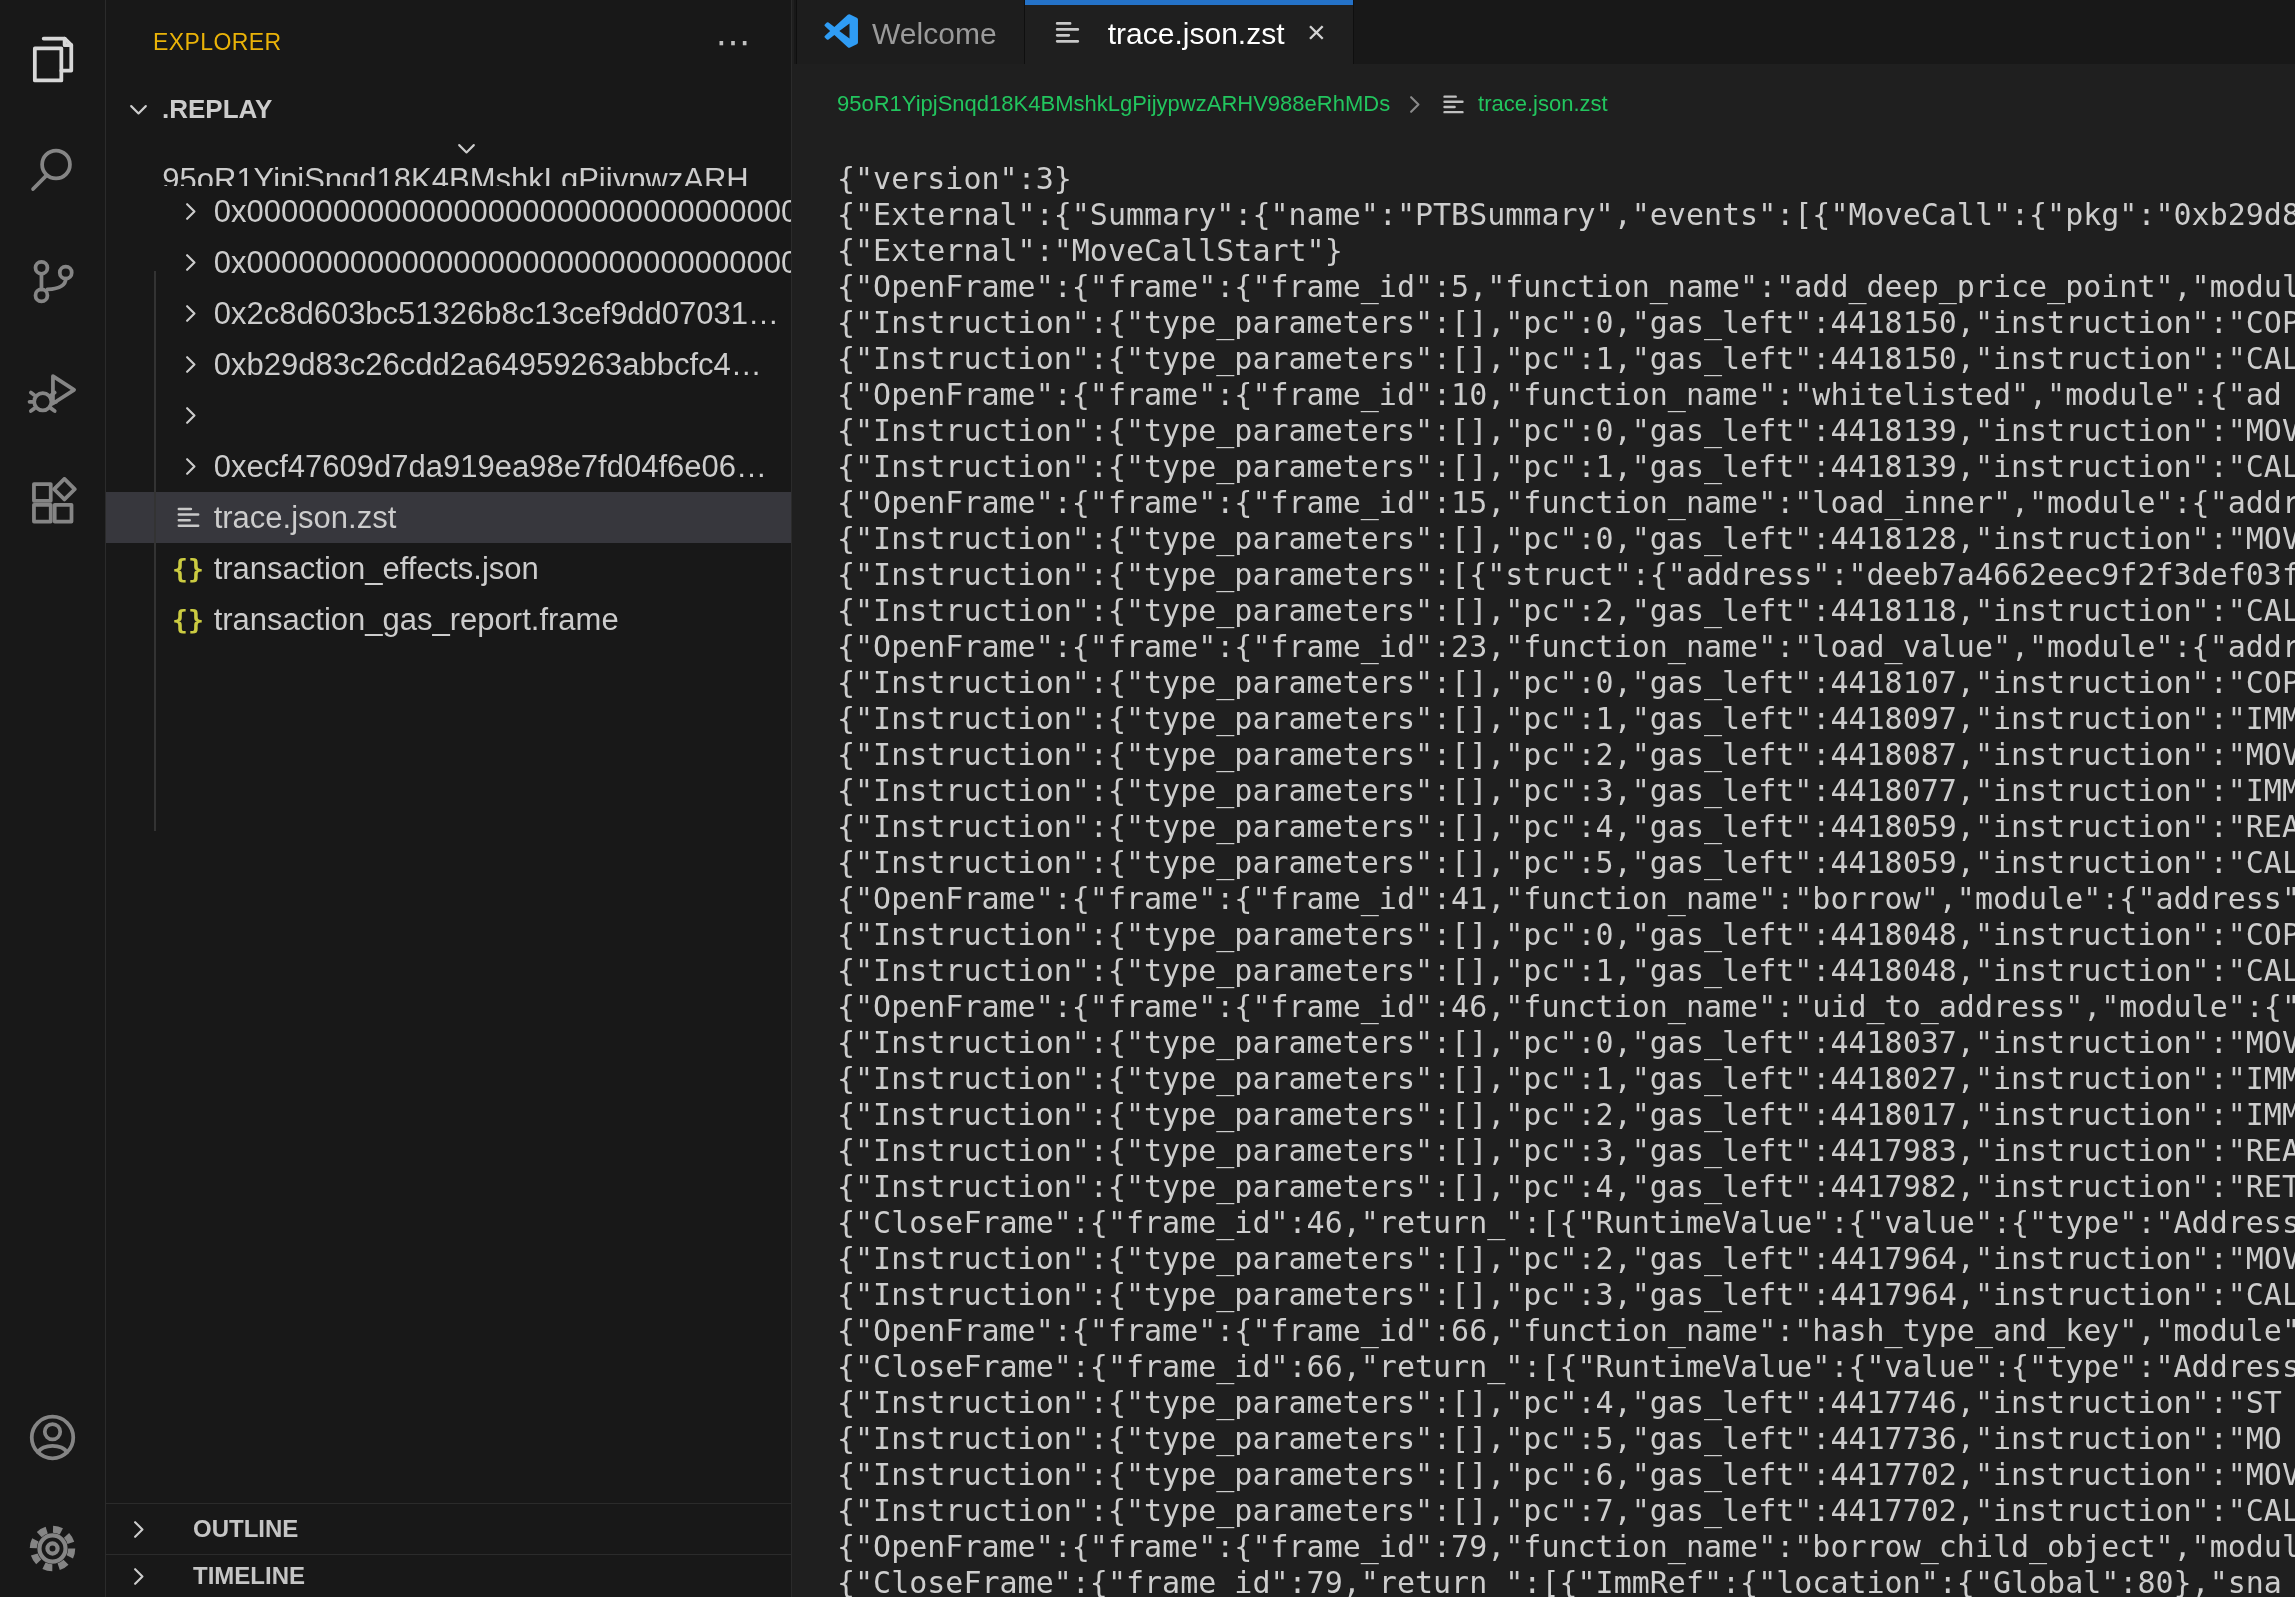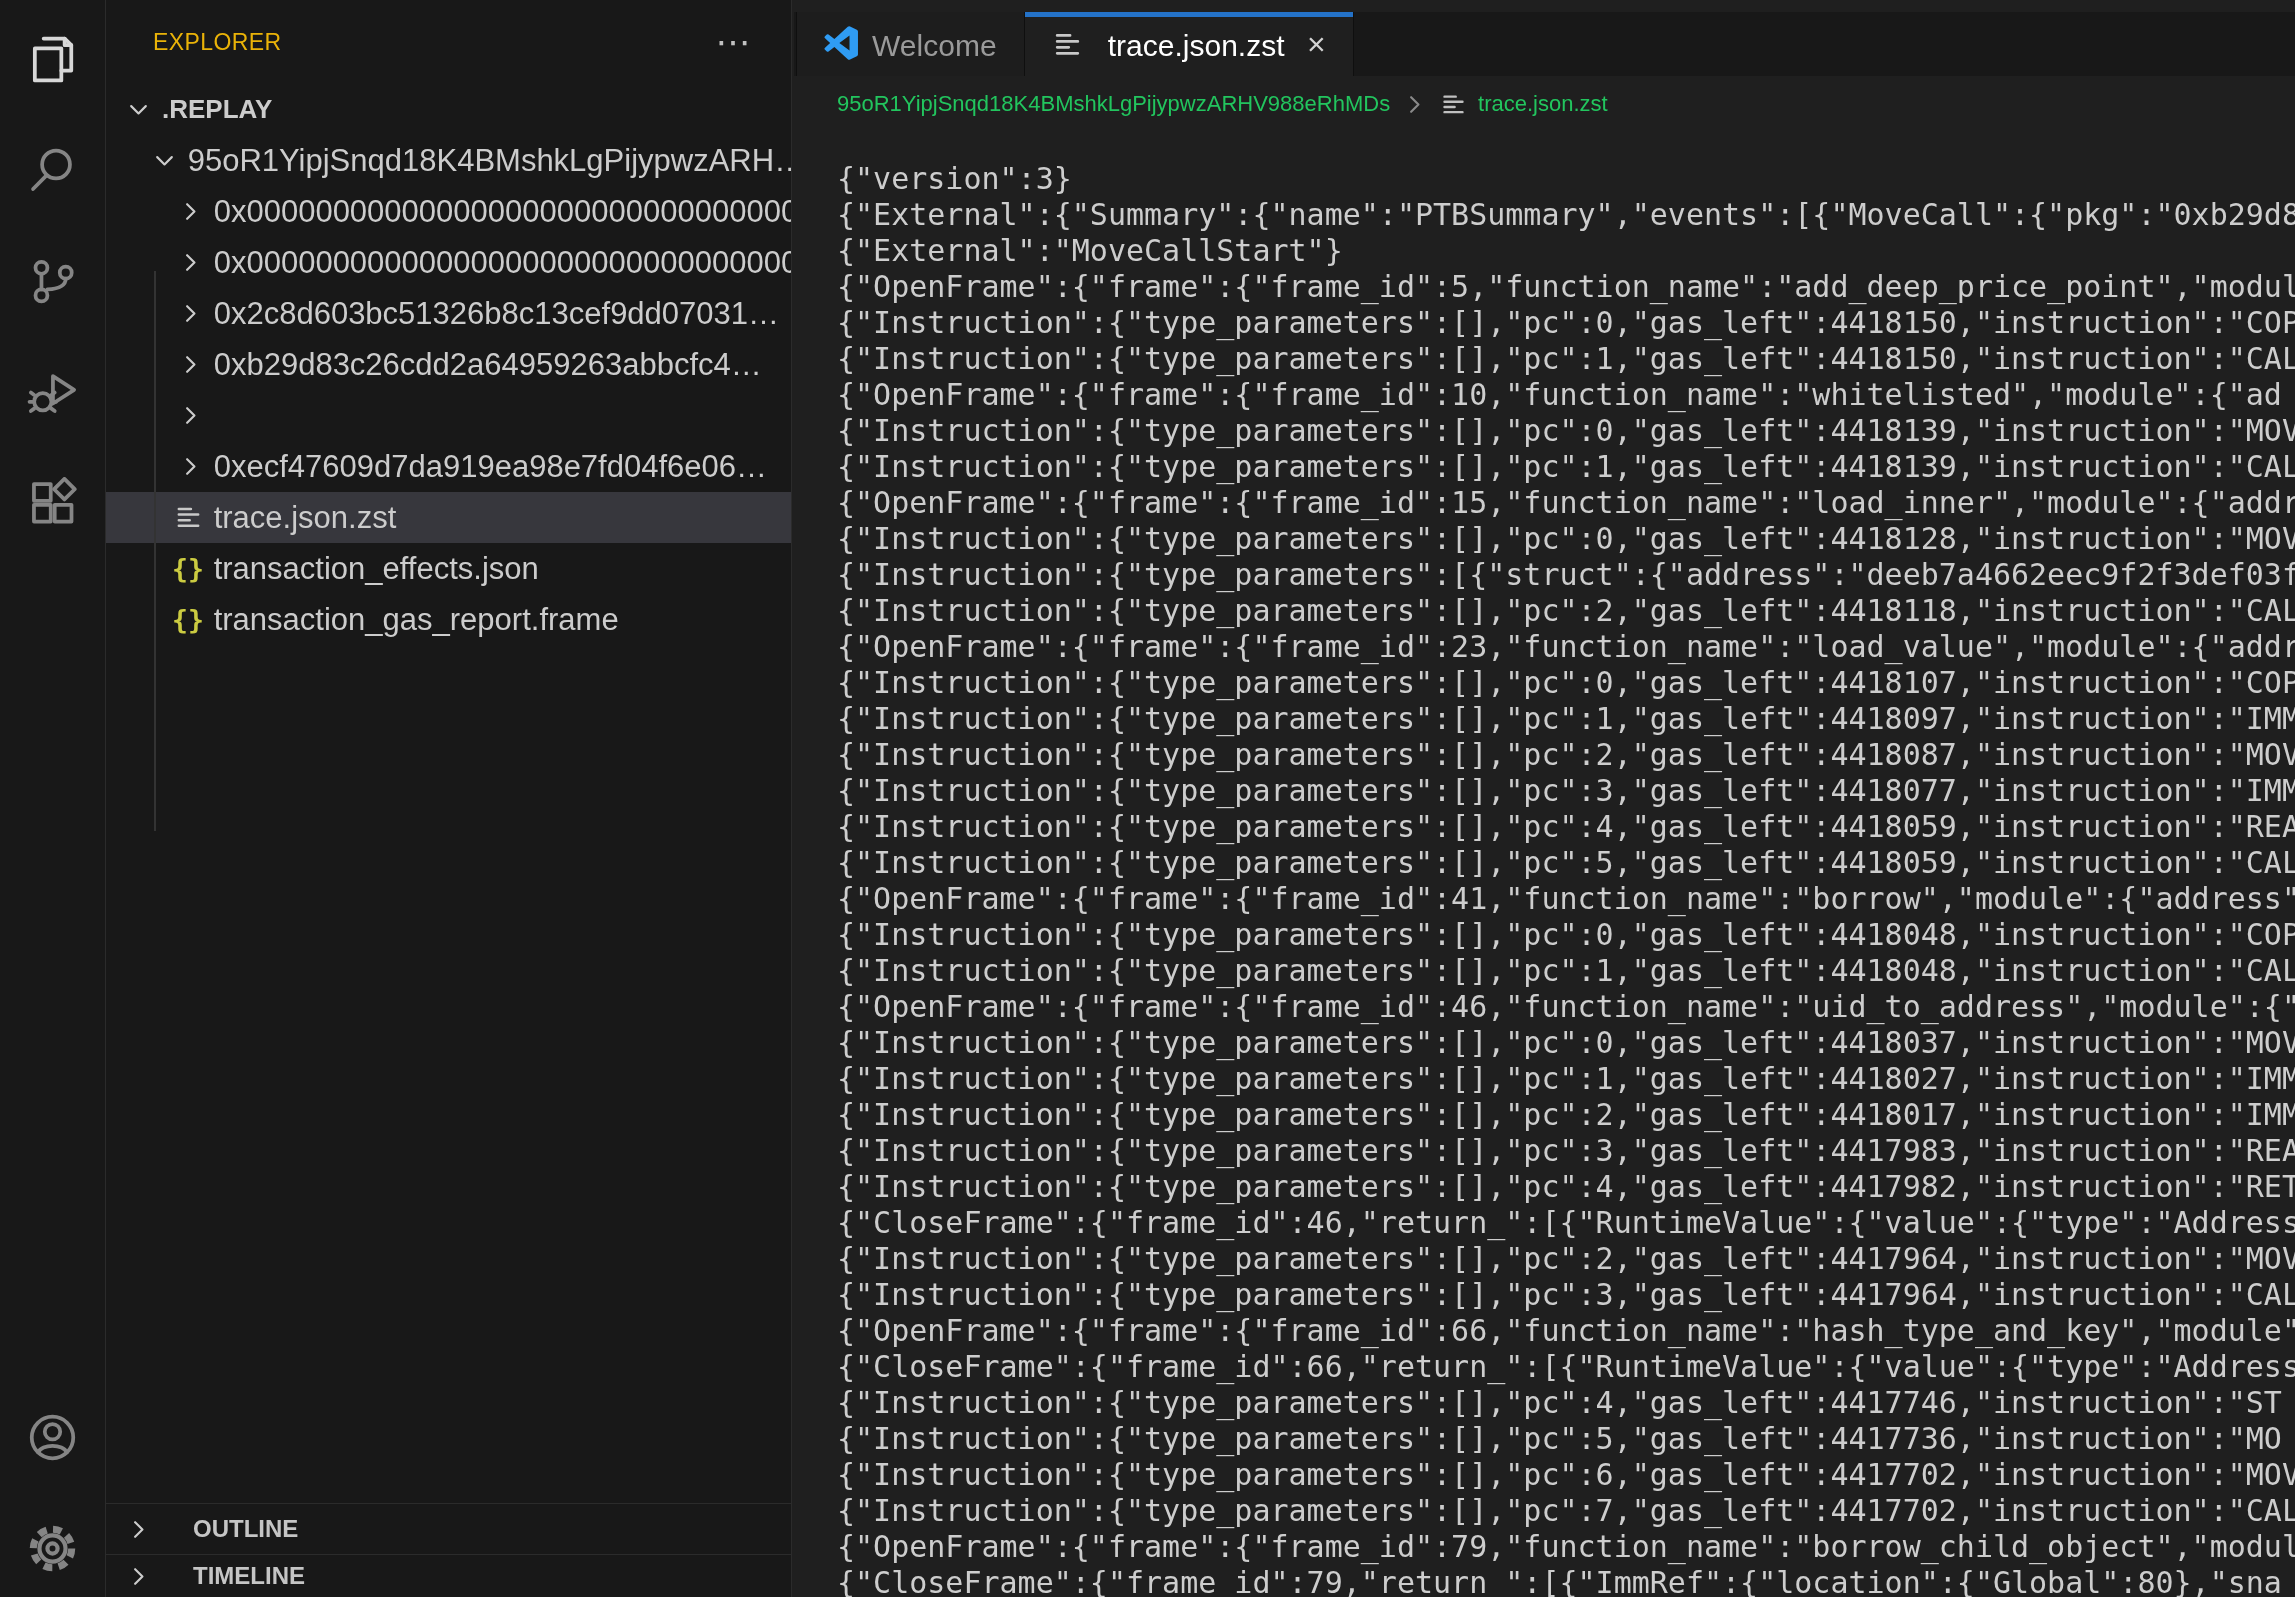--- a/index.html
+++ b/index.html
@@ -31,39 +31,39 @@
 
   .tree { position:absolute; top:84px; left:0; right:0; }
   .trow { display:flex; align-items:center; height:51px; white-space:nowrap;
     overflow:hidden; font-size:31px; color:#cccccc; cursor:pointer; position:relative; }
   .trow.selected { background:#37373d; }
   .chev { flex:0 0 auto; display:inline-flex; margin-right:9.7px; }
   .chev svg { width:27px; height:27px; stroke:#cccccc; fill:none; stroke-width:1.9;
     stroke-linecap:round; stroke-linejoin:round; }
   .lvl0 { padding-left:19.3px; }
   .lvl0 .lbl { font-size:26px; font-weight:bold; color:#cccccc; }
-  .lvl1 { padding-left:45px; }
+  .lvl1 { padding-left:45px;flex-direction:column; }
   .lvl2 { padding-left:71px; }
   .lvl2f { padding-left:66px; }
   .ficon { flex:0 0 auto; width:32px; display:inline-flex; justify-content:center; margin-right:9.7px; }
   .ficon svg { width:29px; height:29px; stroke:#c8c8c8; fill:none; stroke-width:2.1; stroke-linecap:round; }
   .json-braces-icon { display:none; font-family:"DejaVu Sans Mono", monospace;
     font-size:26.5px; font-weight:600; color:#cbcb41; }
   .json-braces-icon::before { content:"{}"; }
   .indent-guide { position:absolute; left:48px; top:187px; height:560px; width:1.6px; background:#333333; }
 
   .sb-bottom { position:absolute; bottom:0; left:0; right:0; }
   .sb-sec { display:flex; align-items:center; height:51px; border-top:1.6px solid #2b2b2b;
     padding-left:19.3px; cursor:pointer;gap:31px; }
   .sb-sec .lbl { font-size:24px; font-weight:bold; color:#c5c5c5; }
   .sb-sec:last-child { height:43px; }
 
   
   .main { position:absolute; left:794px; top:0; right:0; height:100%; background:#1f1f1f; }
-  .tabbar { position:absolute; top:12px; left:0; right:0; height:64px; background:#181818;
+  .tabbar { position:absolute; top:0; left:0; right:0; height:64px; background:#181818;
     display:flex; }
   .tab { display:flex; align-items:center; height:64px; padding:0 27px; gap:14.5px;
     cursor:pointer; position:relative; }
   .tab.inactive { background:#1d1d1d; border-right:1.6px solid #0f0f0f; margin-left:1.6px;
     border-left:1.6px solid #0f0f0f; }
   .tab.inactive .tab-label { color:#9a9a9a; }
   .tab.active { background:#1f1f1f; border-right:1.6px solid #0f0f0f; }
   .tab.active::before { content:""; position:absolute; top:0; left:0; right:0; height:4.8px;
     background:var(--accent,#2472c8); }
   .tab-label { font-size:30px; color:#ffffff; padding-top:3.2px; }

